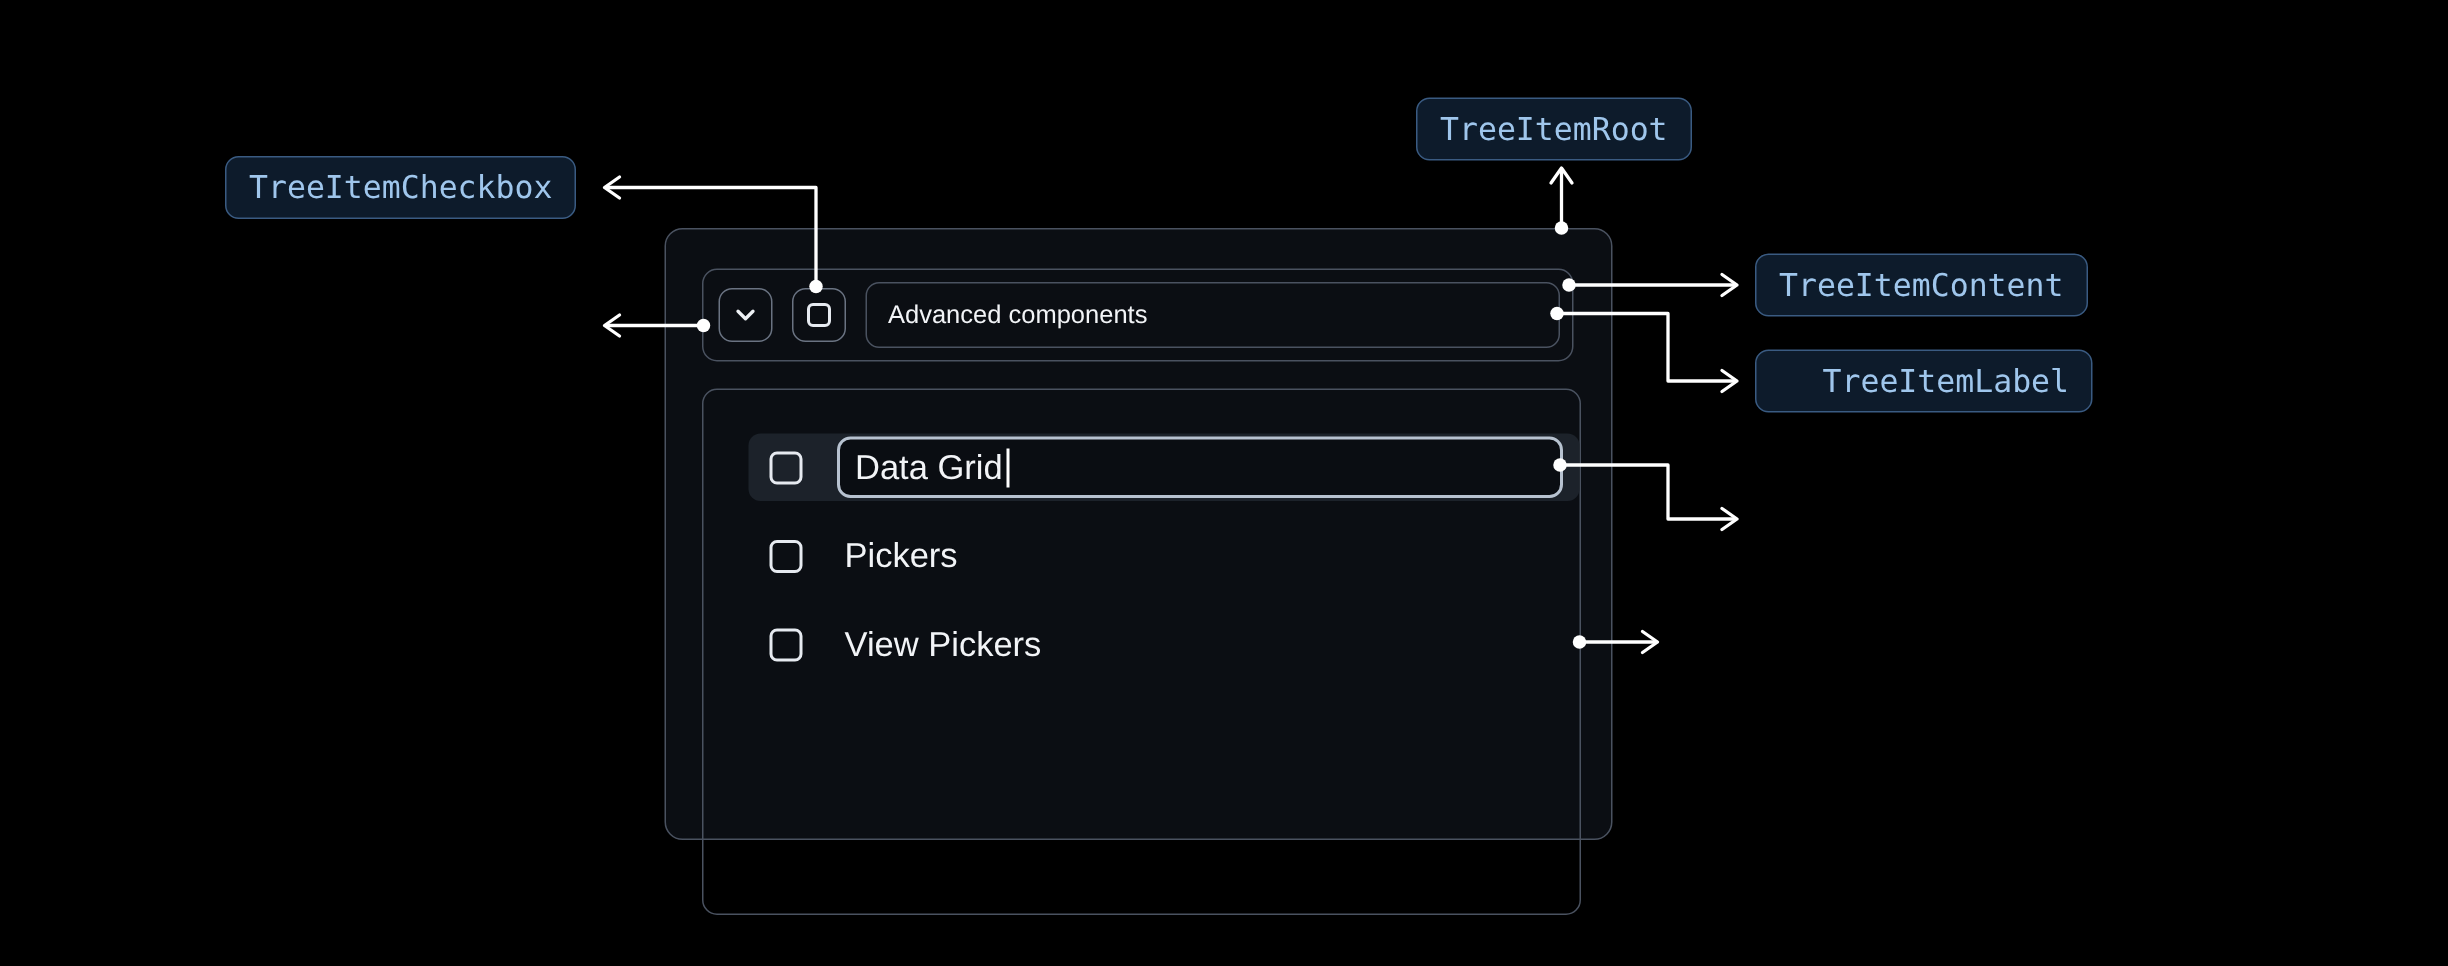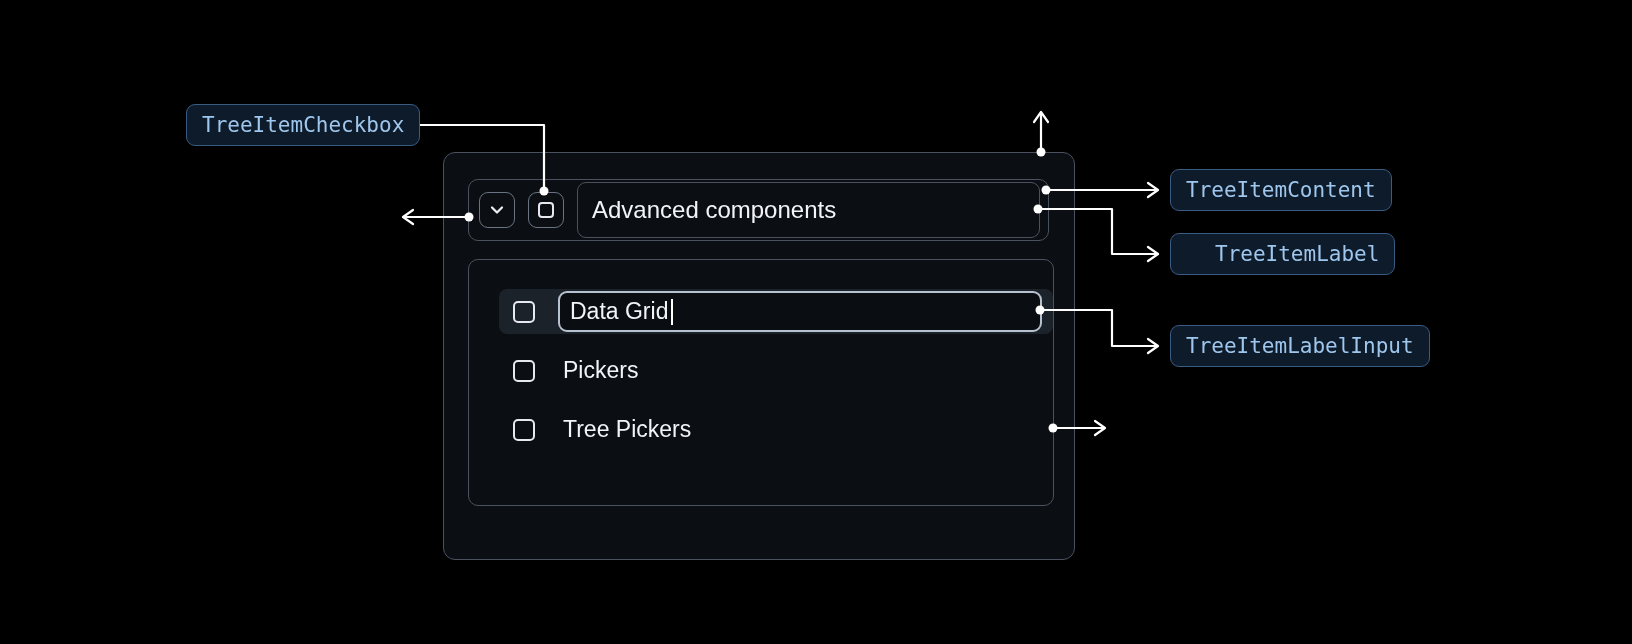--- a/index.html
+++ b/index.html
@@ -20,21 +20,21 @@
     font-family: "DejaVu Sans Mono", "Liberation Mono", monospace;
     font-size: 21px;
     line-height: 26px;
     padding: 7px 15px;
     border: 1px solid var(--badge-border, #3A5B82);
     border-radius: 9px;
     background: var(--badge-bg, #0D1B2B);
     color: var(--badge-text, #9FC6EC);
     white-space: nowrap;
   }
-  #badge-checkbox        { left: 150px;  top: 104px; margin-left: 36px; }
+  #badge-checkbox        { left: 150px;  top: 104px; }
   #badge-icon-container  { left: 78px;   top: 196px; }
   #badge-root            { left: 944px;  top: 65px;  }
   #badge-content         { left: 1170px; top: 169px; }
   #badge-label           { left: 1170px; top: 233px; padding-left: 44px; }
   #badge-label-input     { left: 1170px; top: 325px; }
   #badge-group           { left: 1115px; top: 407px; }
 
   
   .connectors {
     position: absolute;
@@ -82,33 +82,33 @@
     justify-content: center;
     background: transparent;
   }
   .checkbox-glyph {
     width: 16px; height: 16px;
     border: 2px solid var(--checkbox-border, #E6EAF0);
     border-radius: 4px;
   }
   .label-box {
     flex: 1;
-    height: 56px;
+    height: 44px;
     border: 1px solid var(--panel-border, #4A5260);
     border-radius: 9px;
     display: flex;
     align-items: center;
     padding: 0 14px;
-    font-size: 24px;
+    font-size: 17px;
     color: var(--text, #F2F4F7);
   }
   .tree-group {
     position: absolute;
     left: 24px; top: 106px;
-    width: 586px; height: 247px;
+    width: 586px; height: 351px;
     border: 1px solid var(--panel-border, #4A5260);
     border-radius: 10px;
   }
   .tree-item {
     position: absolute;
     left: 30px;
     height: 45px;
     display: flex;
     align-items: center;
     padding-left: 14px;
@@ -180,21 +180,21 @@
         </div>
       </div>
 
       <div class="tree-item r2">
         <span class="item-checkbox"></span>
         <span>Pickers</span>
       </div>
 
       <div class="tree-item r3">
         <span class="item-checkbox"></span>
-        <span>Tree Pickers</span>
+        <span>View Pickers</span>
       </div>
 
 
     </div>
   </div>
 
   <svg class="connectors" width="1632" height="644" viewBox="0 0 1632 644">
 
     <g>
       <circle cx="544" cy="191" r="4.5"></circle>
@@ -233,17 +233,17 @@
     </g>
 
     <g>
       <circle cx="1053" cy="428" r="4.5"></circle>
       <polyline points="1053,428 1104,428"></polyline>
       <polyline points="1095,421 1105,428 1095,435"></polyline>
     </g>
   </svg>
 
   <div class="badge" id="badge-checkbox">TreeItemCheckbox</div>
+  <div class="badge" id="badge-root">TreeItemRoot</div>
   <div class="badge" id="badge-content">TreeItemContent</div>
   <div class="badge" id="badge-label">TreeItemLabel</div>
-  <div class="badge" id="badge-label-input">TreeItemLabelInput</div>
 
 </div>
 
 </body></html>

